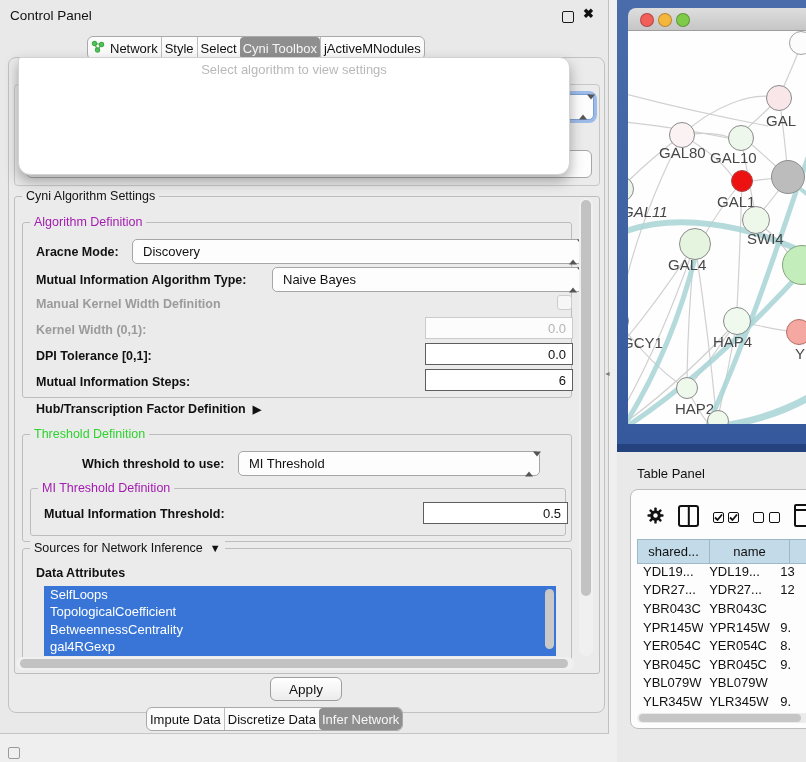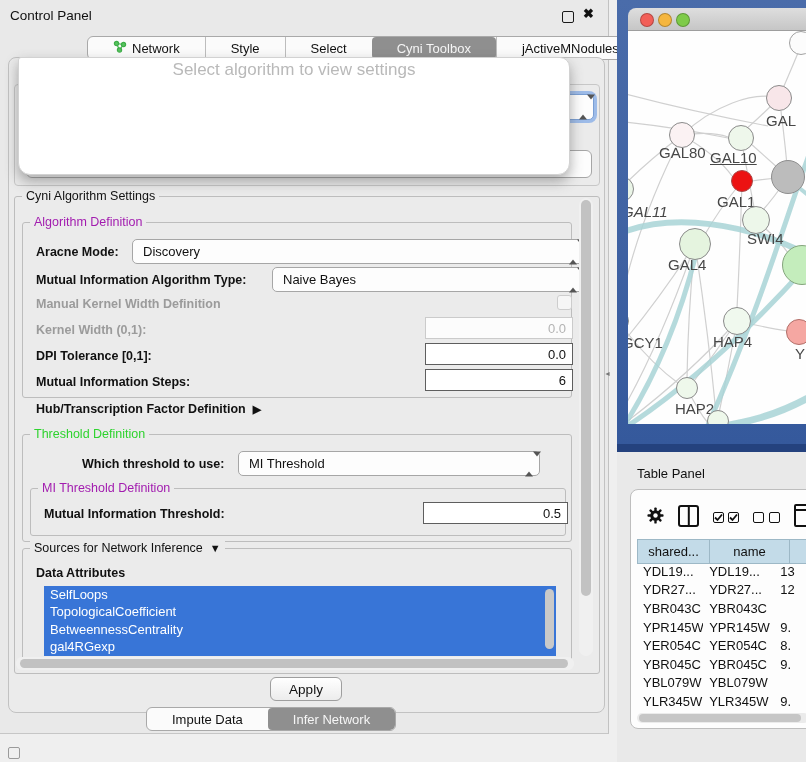--- a/index.html
+++ b/index.html
@@ -7,21 +7,21 @@
        font-family:"Liberation Sans",sans-serif;background:#efefef;color:#111;}
   .abs{position:absolute}
   
   #cp-bg{left:0;top:0;width:608px;height:733px;background:#e9e9e9;
          border-right:1px solid #c2c2c2;border-bottom:1px solid #c6c6c6}
   #cp-title{left:10px;top:8px;font-size:13.5px}
   #cp-float{left:562px;top:11px;width:10px;height:10px;border:1.6px solid #1a1a1a;border-radius:2px}
   #cp-close{left:583px;top:6px;font-size:13px;font-weight:bold}
   .tabgroup{display:flex;height:22px;border:1px solid #a9a9a9;border-radius:6px;
             background:#fbfbfb;overflow:hidden;align-items:stretch}
-  .tab{display:flex;align-items:center;gap:5px;padding:0 25px;font-size:13px;
+  .tab{display:flex;align-items:center;gap:5px;padding:0 3px;font-size:13px;
        border-left:1px solid #bdbdbd;white-space:nowrap;cursor:default}
   .tab:first-child{border-left:none}
   .tab.sel{background:#8f8f8f;color:#f6f6f6;border-left:none;border-radius:4px}
   #top-tabs{left:87px;top:36px}
   #bottom-tabs{left:146px;top:707px}
   #main-panel{left:8px;top:57px;width:595px;height:654px;background:#ebebeb;
               border:1px solid #c2c2c2;border-radius:8px}
   #inference-box{left:14px;top:84px;width:584px;height:100px;border:1px solid #c7c7c7;border-radius:4px}
   .combo{background:#fdfdfd;border:1px solid #a6a6a6;border-radius:5px;font-size:13px;
          display:flex;align-items:center;padding-left:10px;position:absolute}
@@ -29,21 +29,21 @@
   .stepper .up{width:0;height:0;border-left:4.5px solid transparent;border-right:4.5px solid transparent;
                border-bottom:5px solid #555;margin-bottom:2.5px}
   .stepper .dn{width:0;height:0;border-left:4.5px solid transparent;border-right:4.5px solid transparent;
                border-top:5px solid #555}
   #combo-focused{left:26px;top:94px;width:556px;height:24px;border-color:#7a9fd4;
                  box-shadow:0 0 0 3px rgba(105,155,230,.6)}
   #combo-network{left:26px;top:150px;width:554px;height:26px;border-radius:6px;color:#9c9c9c}
   #algo-popup{left:18px;top:57px;width:550px;height:116px;background:#fff;z-index:40;
               border:1px solid #d2d2d2;border-radius:3px 10px 12px 12px;
               box-shadow:0 6px 13px rgba(70,70,70,.45)}
-  #popup-prompt{height:23px;line-height:23px;text-align:center;color:#b9b9b9;font-size:17px}
+  #popup-prompt{height:23px;line-height:23px;text-align:center;color:#b9b9b9;font-size:13px}
   .popup-item{font-size:13.2px;line-height:15.3px;padding-left:4px;white-space:nowrap}
   .popup-item.bold{font-weight:bold}
   .tframe{border:1px solid #bdbdbd;border-radius:3px}
   .tframe-title{position:absolute;font-size:12.5px;background:#ebebeb;padding:0 4px;line-height:14px}
   .blue{color:#a21caf}.green{color:#2ed32e}
   .lbl{font-size:12.5px;font-weight:bold;white-space:nowrap}
   .lbl.dis{color:#9b9b9b}
   .field{position:absolute;background:#fff;border:1px solid #5e5e5e;font-size:13px;
          text-align:right;padding:0 6px;display:flex;align-items:center;justify-content:flex-end}
   .field.dis{border-color:#cbcbcb;color:#b4b4b4;background:#fcfcfc}
@@ -201,20 +201,23 @@
 <div class="abs sb-thumb" style="left:20px;top:659px;width:548px;height:9px"></div>
 <div class="abs" style="left:579px;top:198px;width:14px;height:458px;background:#f0f0f0;border-radius:7px"></div>
 <div class="abs sb-thumb" style="left:581px;top:200px;width:10px;height:396px"></div>
 
 <div class="abs" id="apply-btn">Apply</div>
 
 <div class="abs tabgroup" id="bottom-tabs">
     <div class="tab">
       <span>Impute Data</span>
     </div>
+    <div class="tab">
+      <span>Discretize Data</span>
+    </div>
     <div class="tab sel">
       <span>Infer Network</span>
     </div>
   </div>
 <div class="abs" id="mini-dock"></div>
 <div class="abs" id="split-arrow">◄</div>
 
 <div class="abs" id="net-bg"></div>
 <div class="abs" id="net-strip"></div>
 <div class="abs" id="net-window">
@@ -258,21 +261,21 @@
         <path d="M 176 238 C 120 300, 55 360, -14 404" fill="none" stroke="#a8d3d6" stroke-width="5" opacity="0.85"></path>
         <path d="M 192 360 C 150 386, 115 392, 78 398" fill="none" stroke="#a8d3d6" stroke-width="7" opacity="0.85"></path>
         <path d="M 160 148 C 175 160, 188 170, 196 178" fill="none" stroke="#a8d3d6" stroke-width="4" opacity="0.85"></path>
       </svg>
   <div class="node" style="left: 161px; top: 0px; width: 24px; height: 24px; background: rgb(252, 252, 252); border: 1.4px solid rgb(160, 160, 160);"></div>
       <div class="node" style="left: 138px; top: 54px; width: 26px; height: 26px; background: rgb(248, 230, 233); border: 1.4px solid rgb(138, 138, 138);"></div>
       <div class="nlabel" style="left: 138px; top: 81px;">GAL</div>
       <div class="node" style="left: 41px; top: 91px; width: 26px; height: 26px; background: rgb(251, 242, 243); border: 1.4px solid rgb(138, 138, 138);"></div>
       <div class="nlabel" style="left: 31px; top: 113px;">GAL80</div>
       <div class="node" style="left: 100px; top: 94px; width: 26px; height: 26px; background: rgb(238, 247, 235); border: 1.4px solid rgb(138, 138, 138);"></div>
-      <div class="nlabel" style="left: 82px; top: 118px; text-decoration: underline;">GAL10</div>
+      <div class="nlabel" style="left: 82px; top: 118px;">GAL10</div>
       <div class="node" style="left: 103px; top: 139px; width: 22px; height: 22px; background: rgb(236, 18, 18); border: 1.4px solid rgb(168, 72, 72);"></div>
       <div class="nlabel" style="left: 89px; top: 162px;">GAL1</div>
       <div class="node" style="left: 143px; top: 129px; width: 34px; height: 34px; background: rgb(188, 188, 188); border: 1.4px solid rgb(142, 142, 142);"></div>
       <div class="node" style="left: -20px; top: 145px; width: 26px; height: 26px; background: rgb(234, 245, 231); border: 1.4px solid rgb(138, 138, 138);"></div>
       <div class="nlabel" style="left: -6px; top: 172px; font-style: italic;">GAL11</div>
       <div class="node" style="left: 114px; top: 175px; width: 28px; height: 28px; background: rgb(237, 247, 234); border: 1.4px solid rgb(138, 138, 138);"></div>
       <div class="nlabel" style="left: 119px; top: 199px;">SWI4</div>
       <div class="node" style="left: 154px; top: 214px; width: 40px; height: 40px; background: rgb(196, 237, 188); border: 1.4px solid rgb(132, 164, 124);"></div>
       <div class="node" style="left: 51px; top: 197px; width: 32px; height: 32px; background: rgb(229, 244, 223); border: 1.4px solid rgb(138, 138, 138);"></div>
       <div class="nlabel" style="left: 40px; top: 225px;">GAL4</div>

